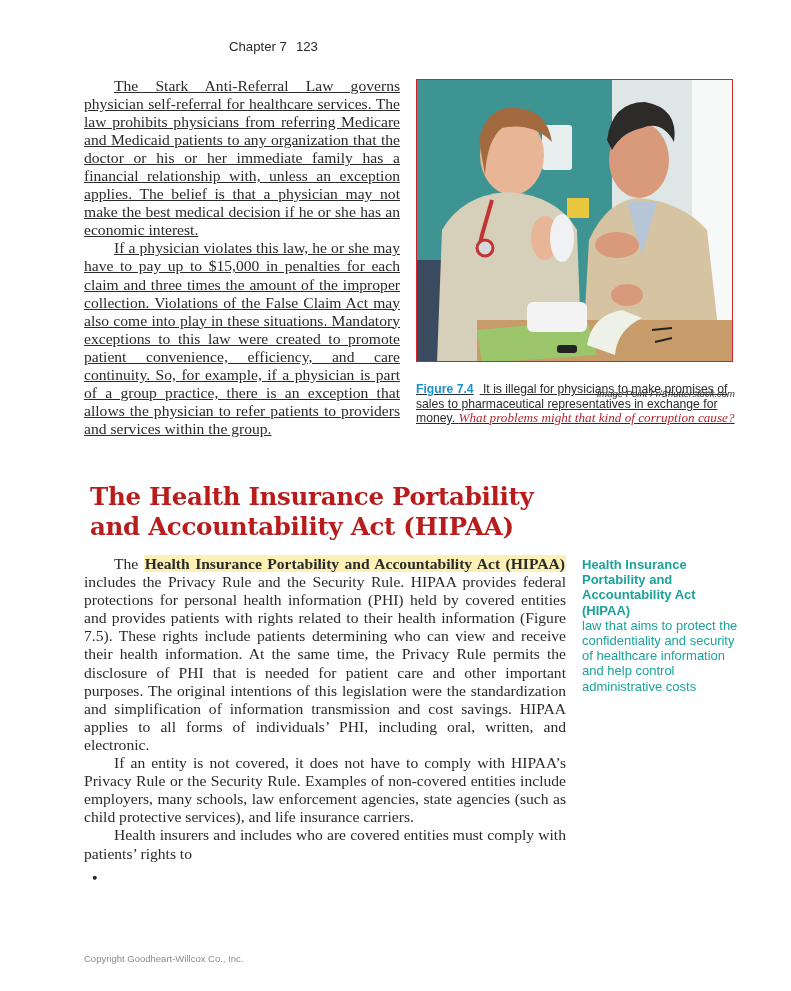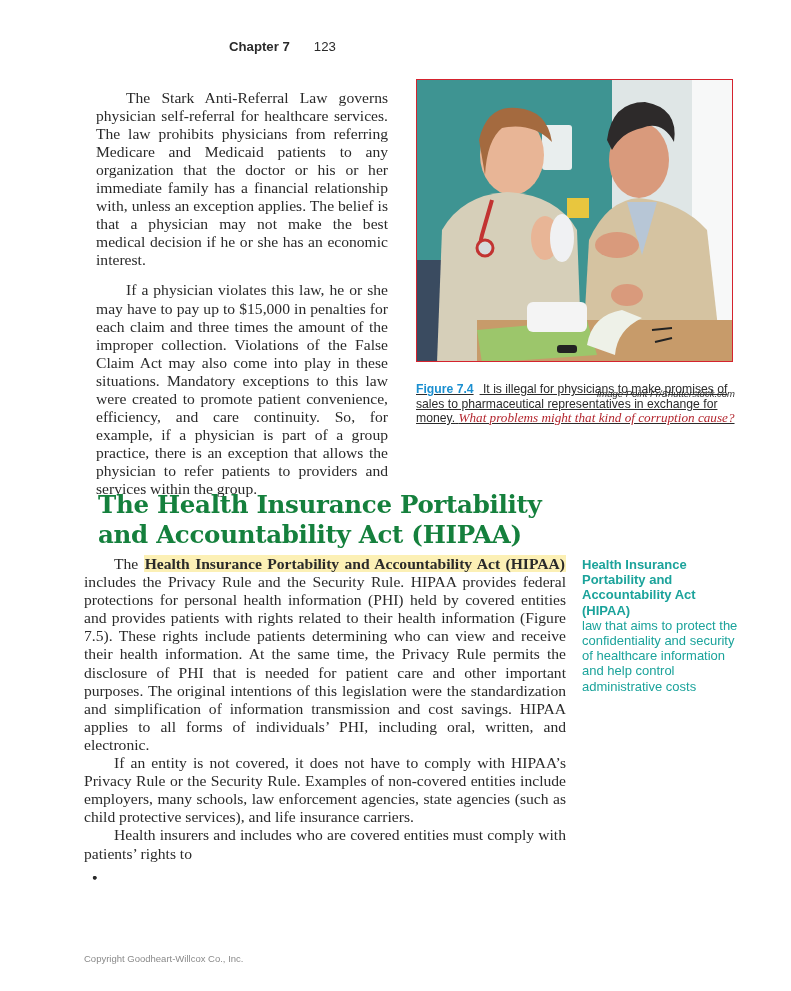--- a/index.html
+++ b/index.html
@@ -1,33 +1,33 @@
 <!DOCTYPE html>
 <html><head>
 <meta charset="utf-8">
 <style>
   html, body { margin:0; padding:0; background:#ffffff; }
   body { width:791px; height:991px; position:relative; overflow:hidden; font-family:"Liberation Serif", serif; color:#2a2a2a; }
 
   .running-head { position:absolute; top:39px; left:229px; width:506px; font-family:"Liberation Sans", sans-serif; font-size:13.2px; color:#2a2a2a; display:flex; align-items:baseline; }
-  .running-head .chap { font-weight:bold; margin-right:24px; }
+  .running-head .chap { font-weight:normal; margin-right:9px; }
   .running-head .ttl { flex:1; }
   .running-head .pg { text-align:left; }
 
   .col-left { position:absolute; left:84px; top:77px; width:316px; font-size:15.6px; line-height:18.05px; text-align:justify; }
-  .col-left p { margin:12px; text-indent:30px; }
+  .col-left p { margin:0; text-indent:30px;text-decoration:underline; }
 
   .figure { position:absolute; left:416px; top:79px; width:317px; height:283px; border:1.6px solid #d5232e; box-sizing:border-box; overflow:hidden; }
   .photo { position:absolute; inset:0; }
   .credit { position:absolute; left:416px; top:364px; width:319px; text-align:right; font-family:"Liberation Sans", sans-serif; font-style:italic; font-size:9.5px; color:#333;margin-top:24px; }
   .caption { position:absolute; left:416px; top:382px; width:324px; font-family:"Liberation Sans", sans-serif; font-size:12.2px; line-height:14.5px; color:#2a2a2a;text-decoration:underline; }
   .caption .fig-label { color:#1a8fd0; font-weight:bold; margin-right:6px; }
   .caption .q { font-family:"Liberation Serif", serif; font-style:italic; color:#b3262e; font-size:13.2px; }
 
-  .section-heading { position:absolute; left:86px; top:478px; width:480px; margin:12px; font-family:"DejaVu Serif", serif; font-weight:bold; font-size:24.5px; line-height:30px; color:#15803d; letter-spacing:-0.3px; }
+  .section-heading { position:absolute; left:86px; top:478px; width:480px; margin:4px; font-family:"DejaVu Serif", serif; font-weight:bold; font-size:24.5px; line-height:30px; color:#b91c1c; letter-spacing:-0.3px; }
 
   .col-main { position:absolute; left:84px; top:555px; width:482px; font-size:15.6px; line-height:18.1px; text-align:justify; }
   .col-main p { margin:0; text-indent:30px; }
   .hl { background:#fcf0b5; font-weight:bold; padding:0 1px; }
   .bullets { list-style:none; margin:6px 0 0 0; padding:0; text-align:left; }
   .bullets li { position:relative; padding-left:24px; margin-bottom:4px; }
   .bullets li .dot { position:absolute; left:8px; top:0; }
 
   .margin-def { position:absolute; left:582px; top:557px; width:160px; font-family:"Liberation Sans", sans-serif; font-size:13px; line-height:15.2px; color:#1ba39b; }
   .margin-def .term { font-weight:bold; display:block; }

